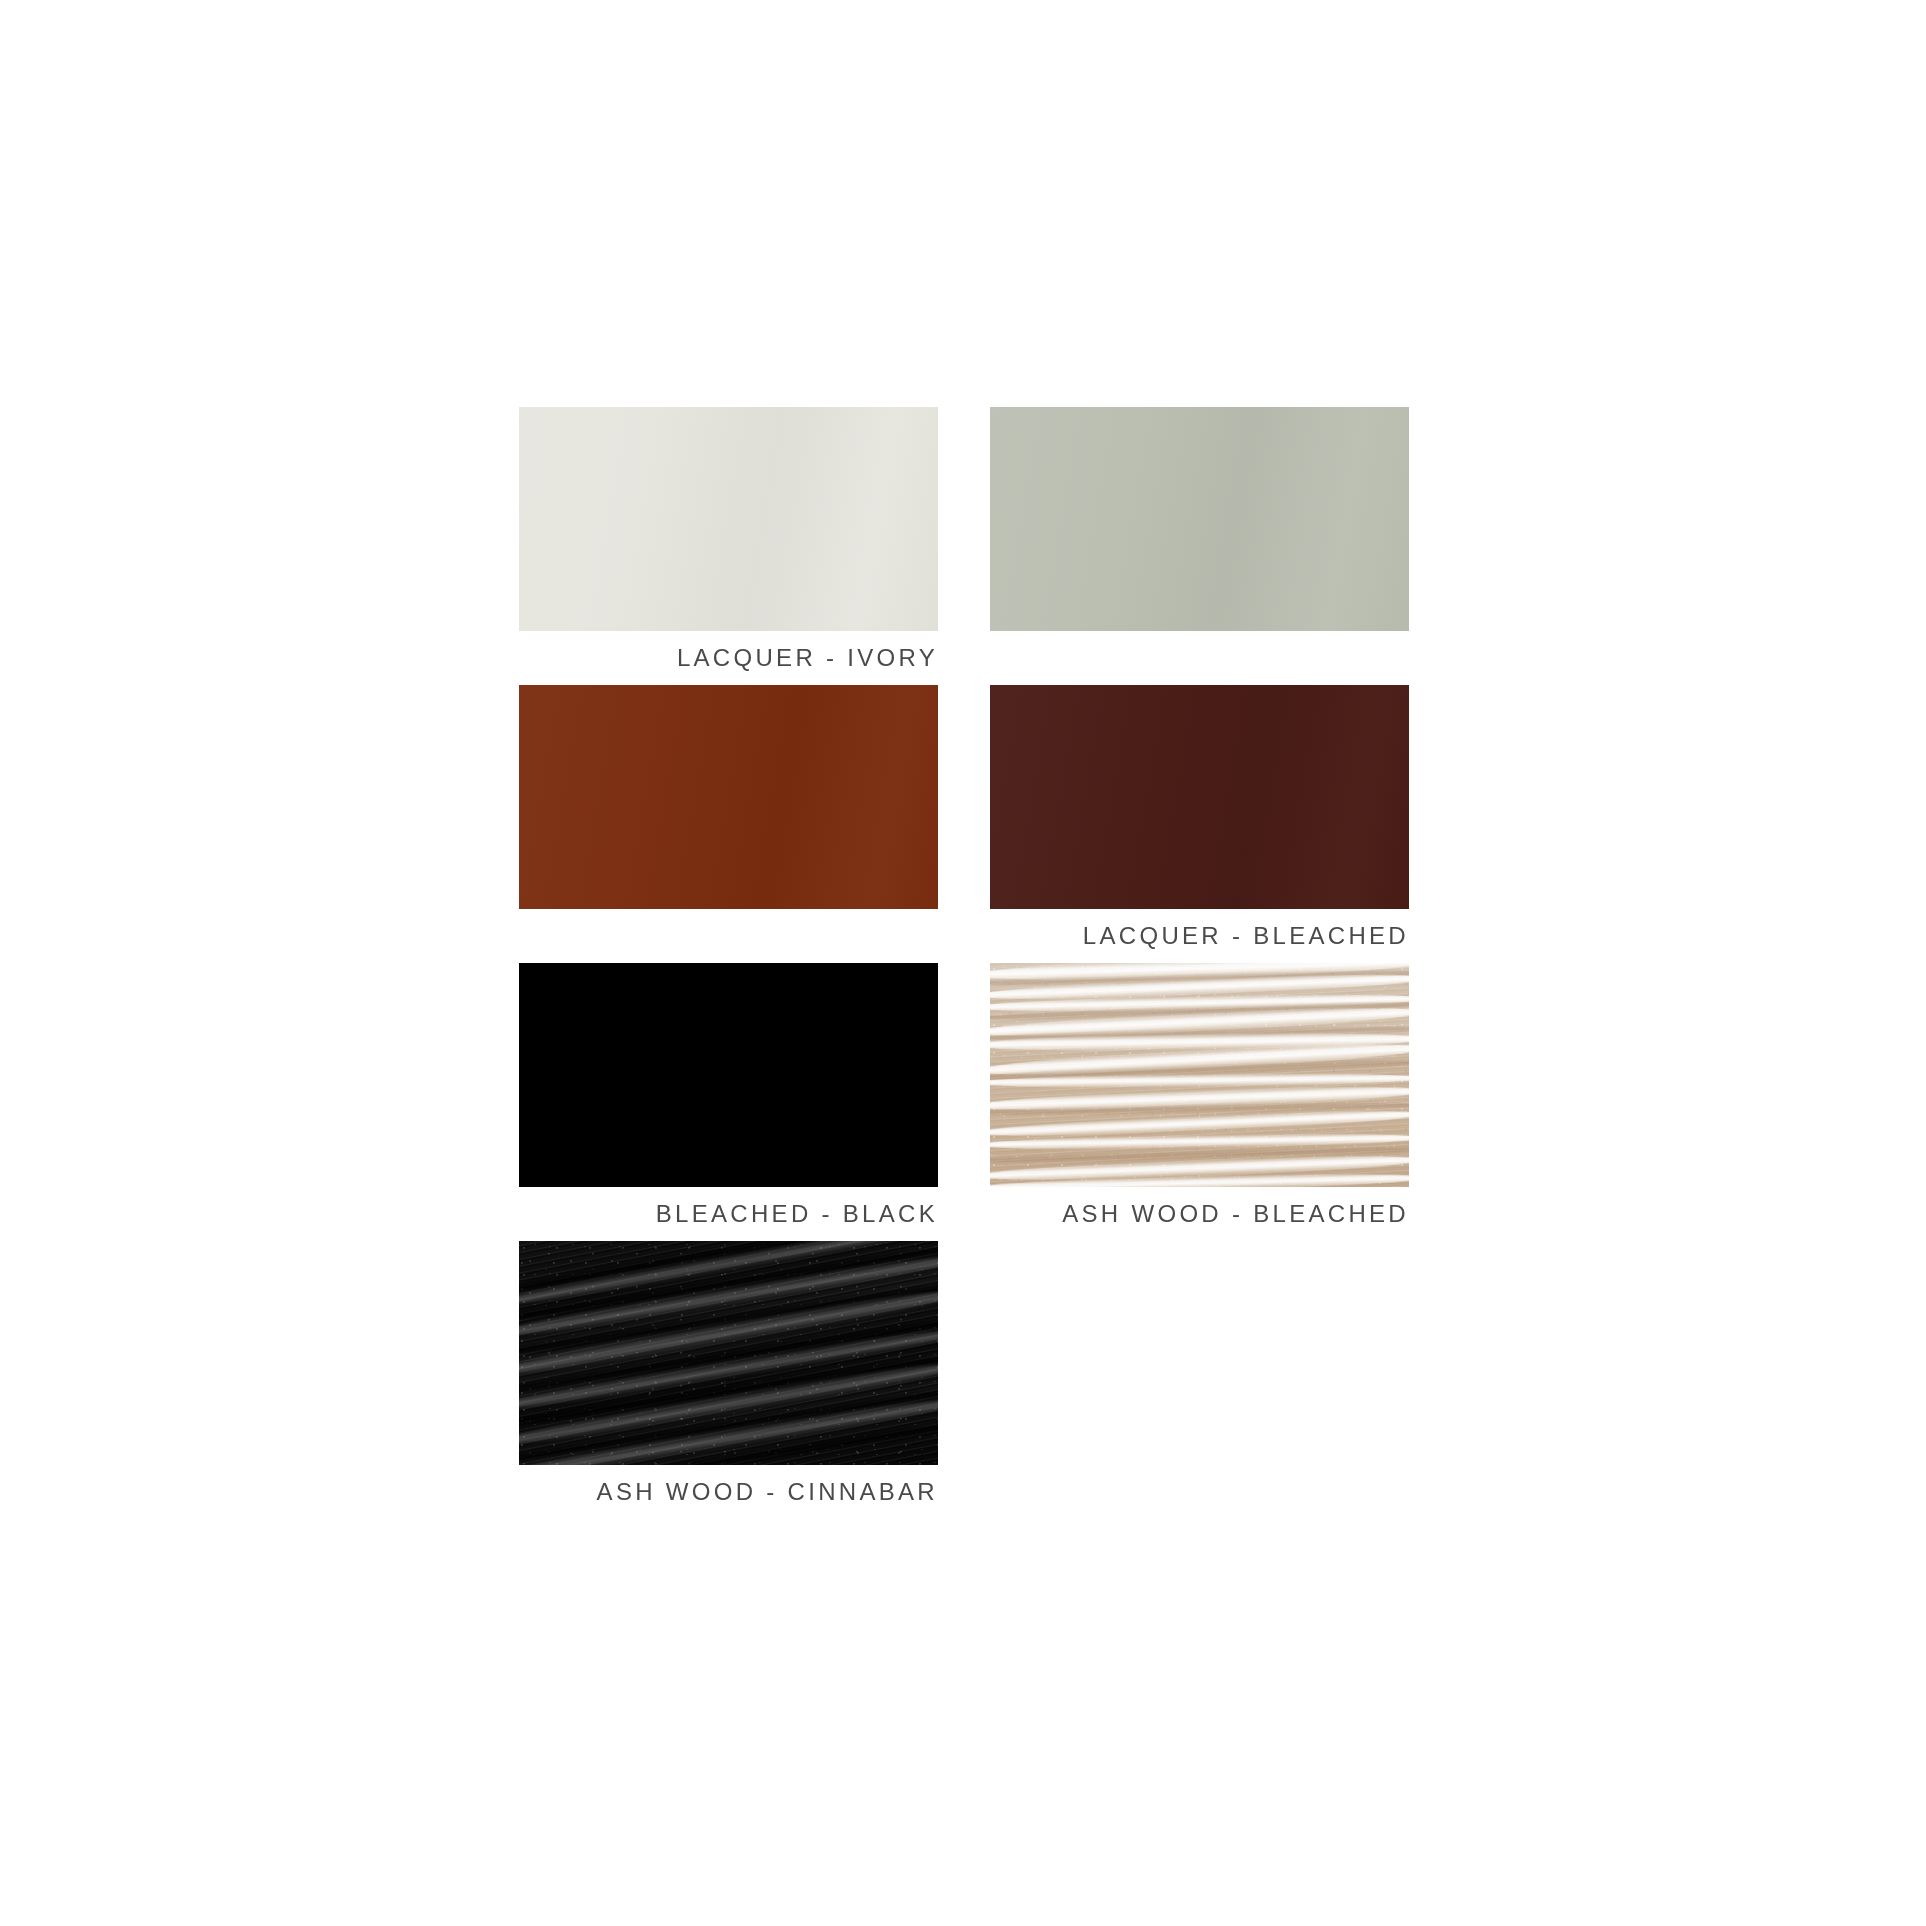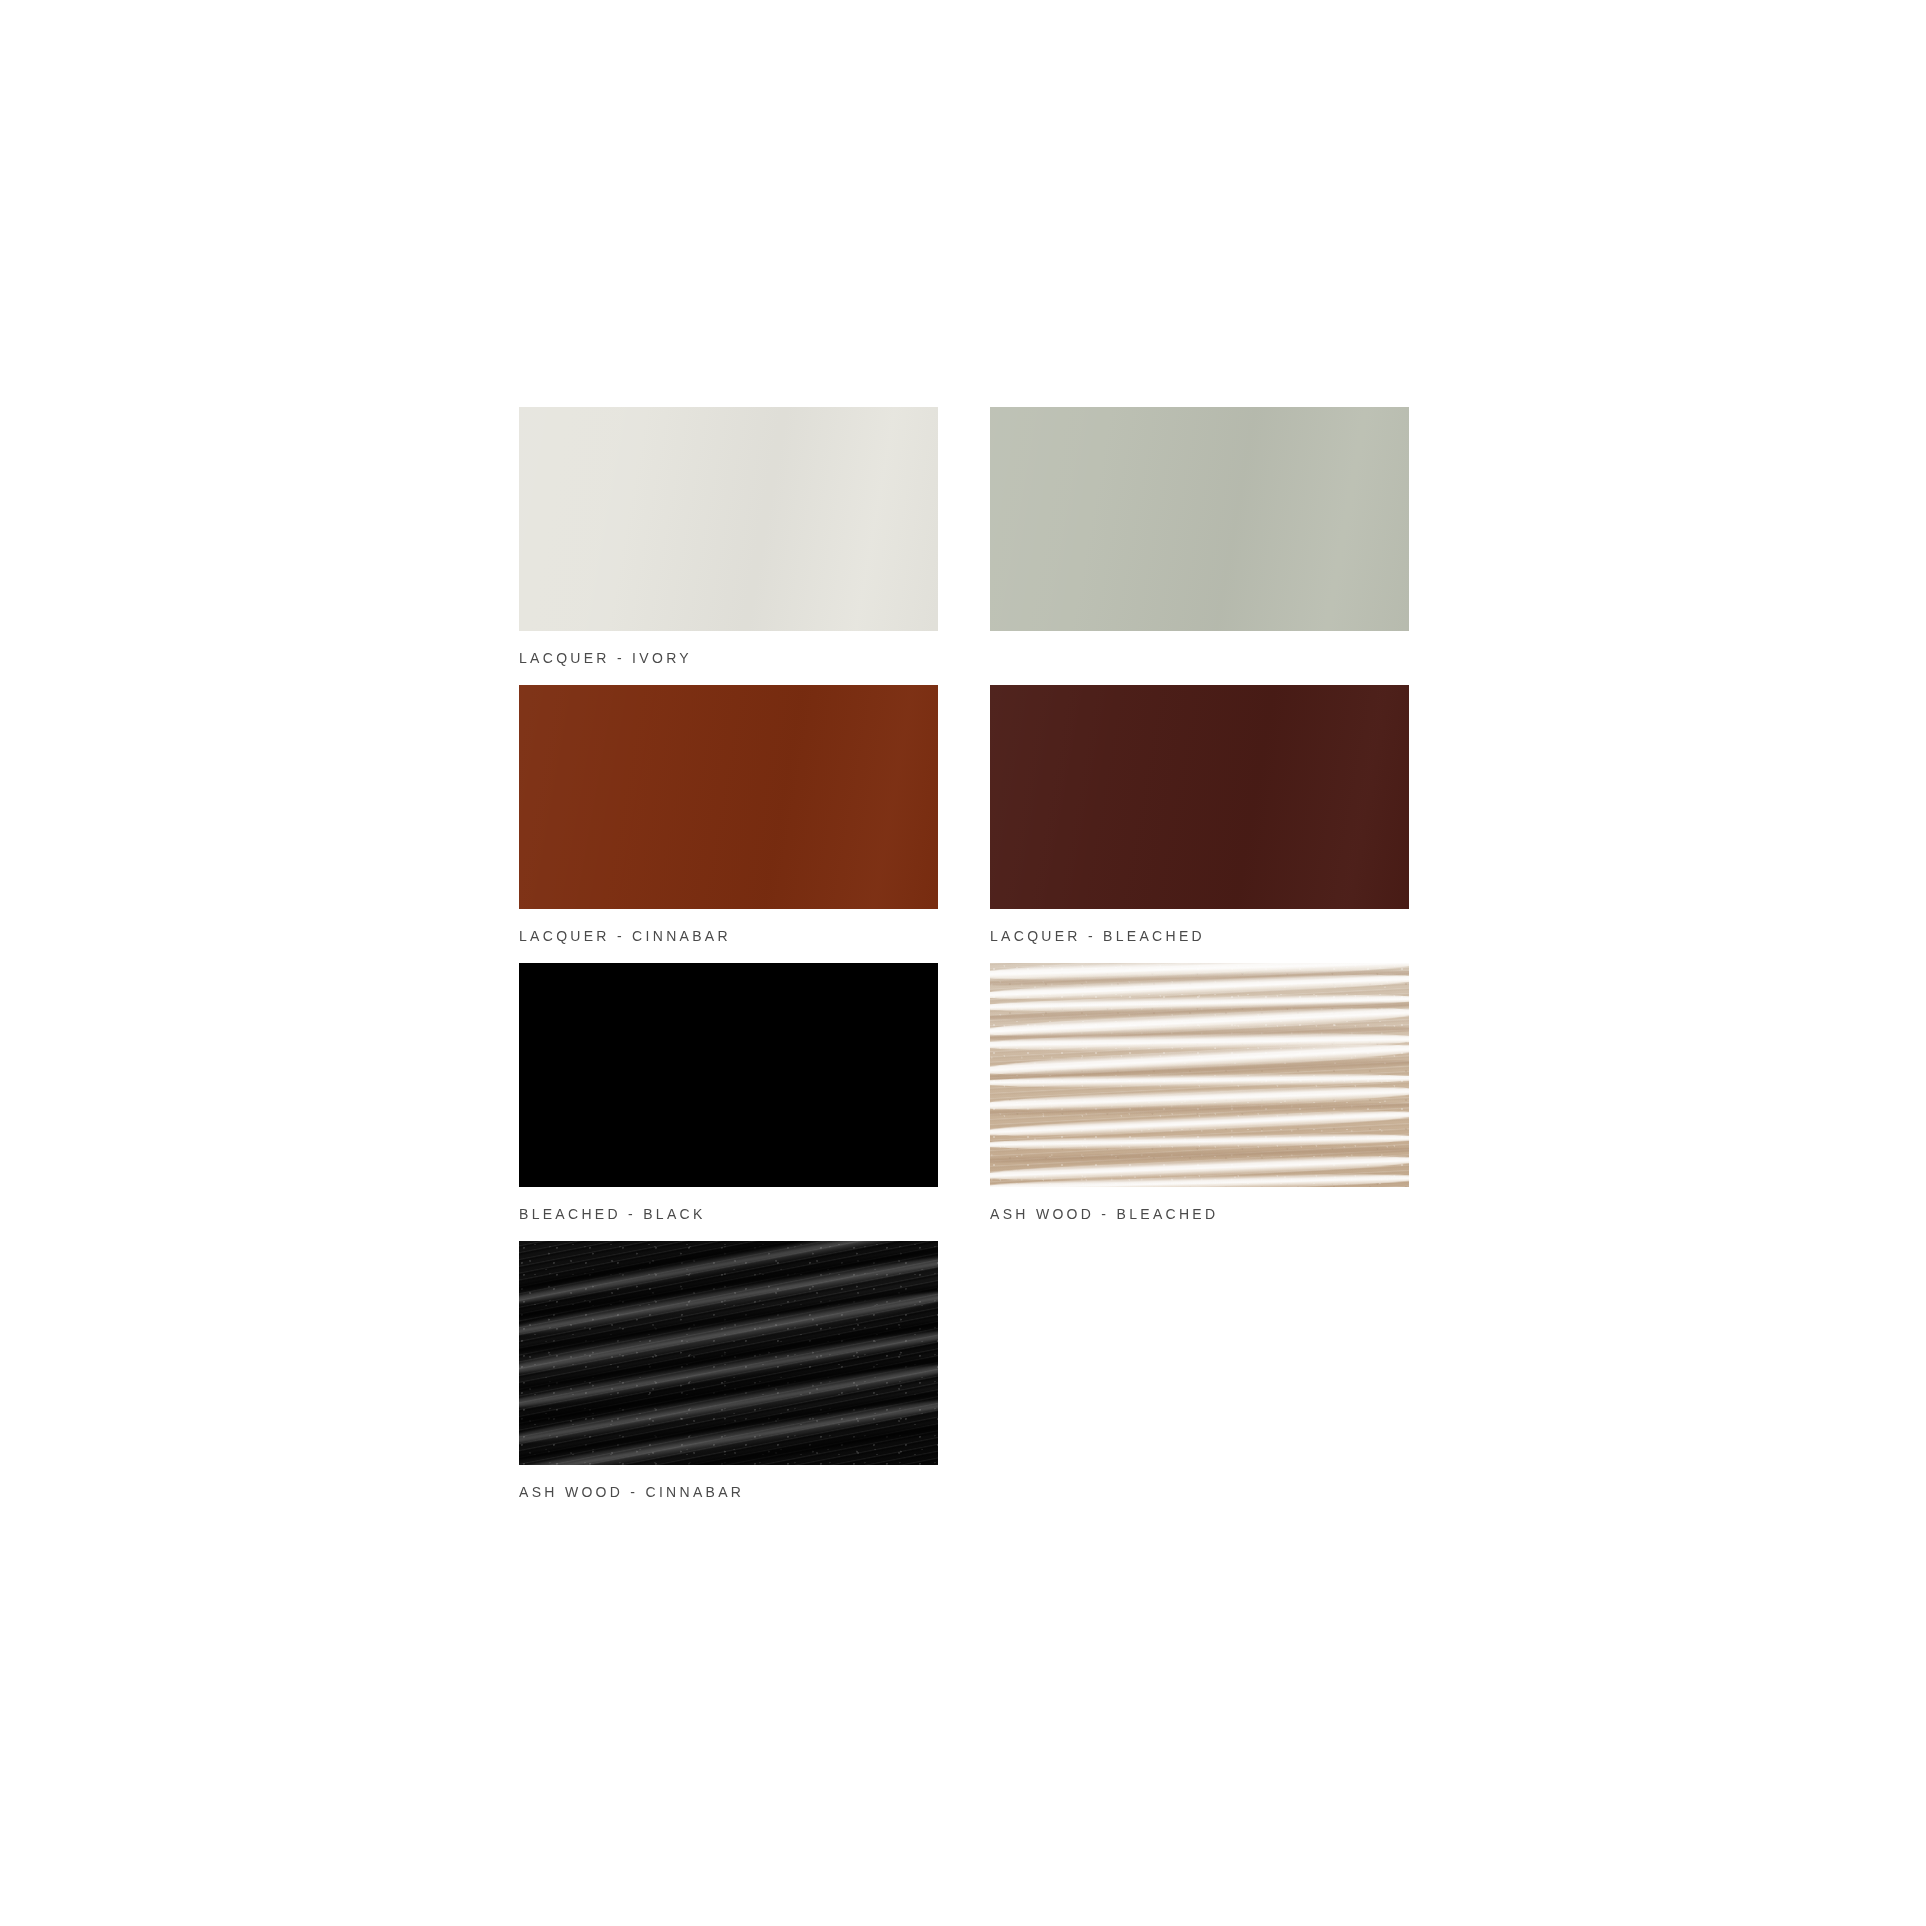--- a/index.html
+++ b/index.html
@@ -33,23 +33,23 @@
   .swatch {
     width: 419px;
     height: 224px;
     position: relative;
     overflow: hidden;
   }
 
   .swatch-label {
     height: 54px;
     line-height: 54px;
-    text-align: left;
+    text-align: right;
     color: #4a4a4a;
-    font-size: 14px;
+    font-size: 24px;
     font-weight: 300;
     letter-spacing: 3.3px;
     white-space: nowrap;
     font-family: "Liberation Sans", sans-serif;
   }
 
   
   .finish-flat::after {
     content: "";
     position: absolute;
@@ -219,21 +219,20 @@
     <div class="swatch finish-flat" style="background-color:#e6e5de"></div>
     <div class="swatch-label">LACQUER - IVORY</div>
   </div>
 
   <div class="swatch-cell">
     <div class="swatch finish-flat" style="background-color:#bbbfb2"></div>
   </div>
 
   <div class="swatch-cell">
     <div class="swatch finish-flat dark" style="background-color:#7b2d10"></div>
-    <div class="swatch-label">LACQUER - CINNABAR</div>
   </div>
 
   <div class="swatch-cell">
     <div class="swatch finish-flat dark" style="background-color:#4a1c16"></div>
     <div class="swatch-label">LACQUER - BLEACHED</div>
   </div>
 
 
   <div class="swatch-cell">
     <div class="swatch finish-flat pure" style="background-color:#000000"></div>

